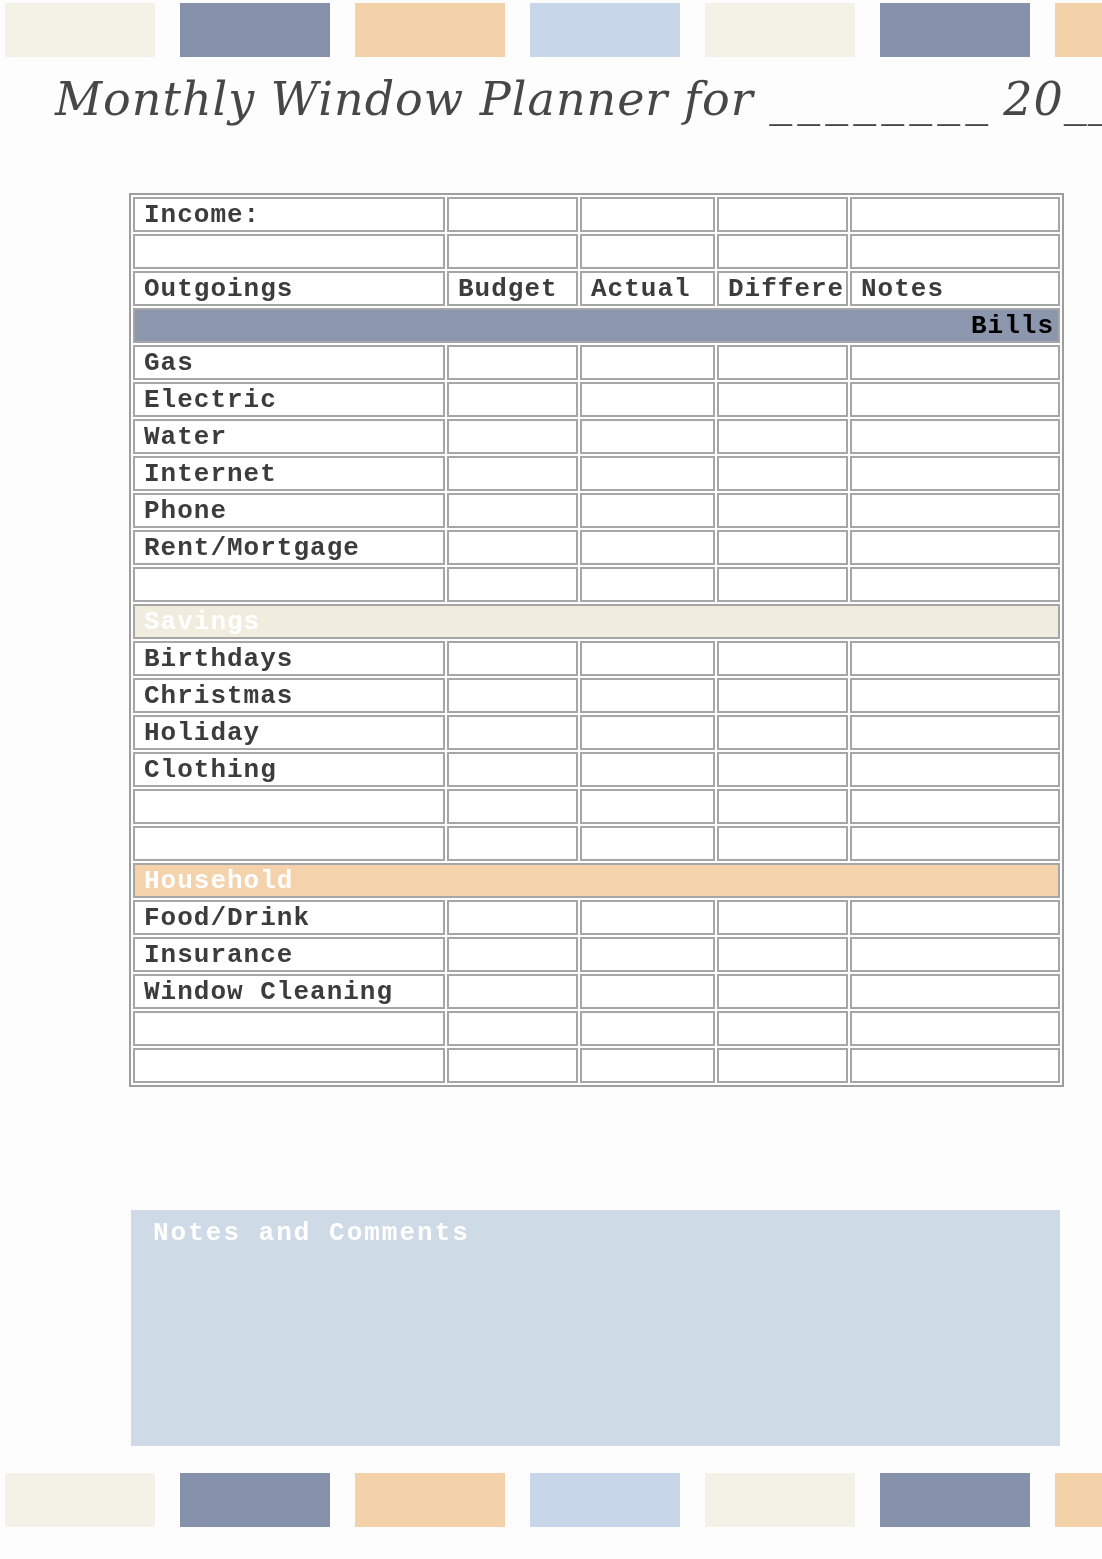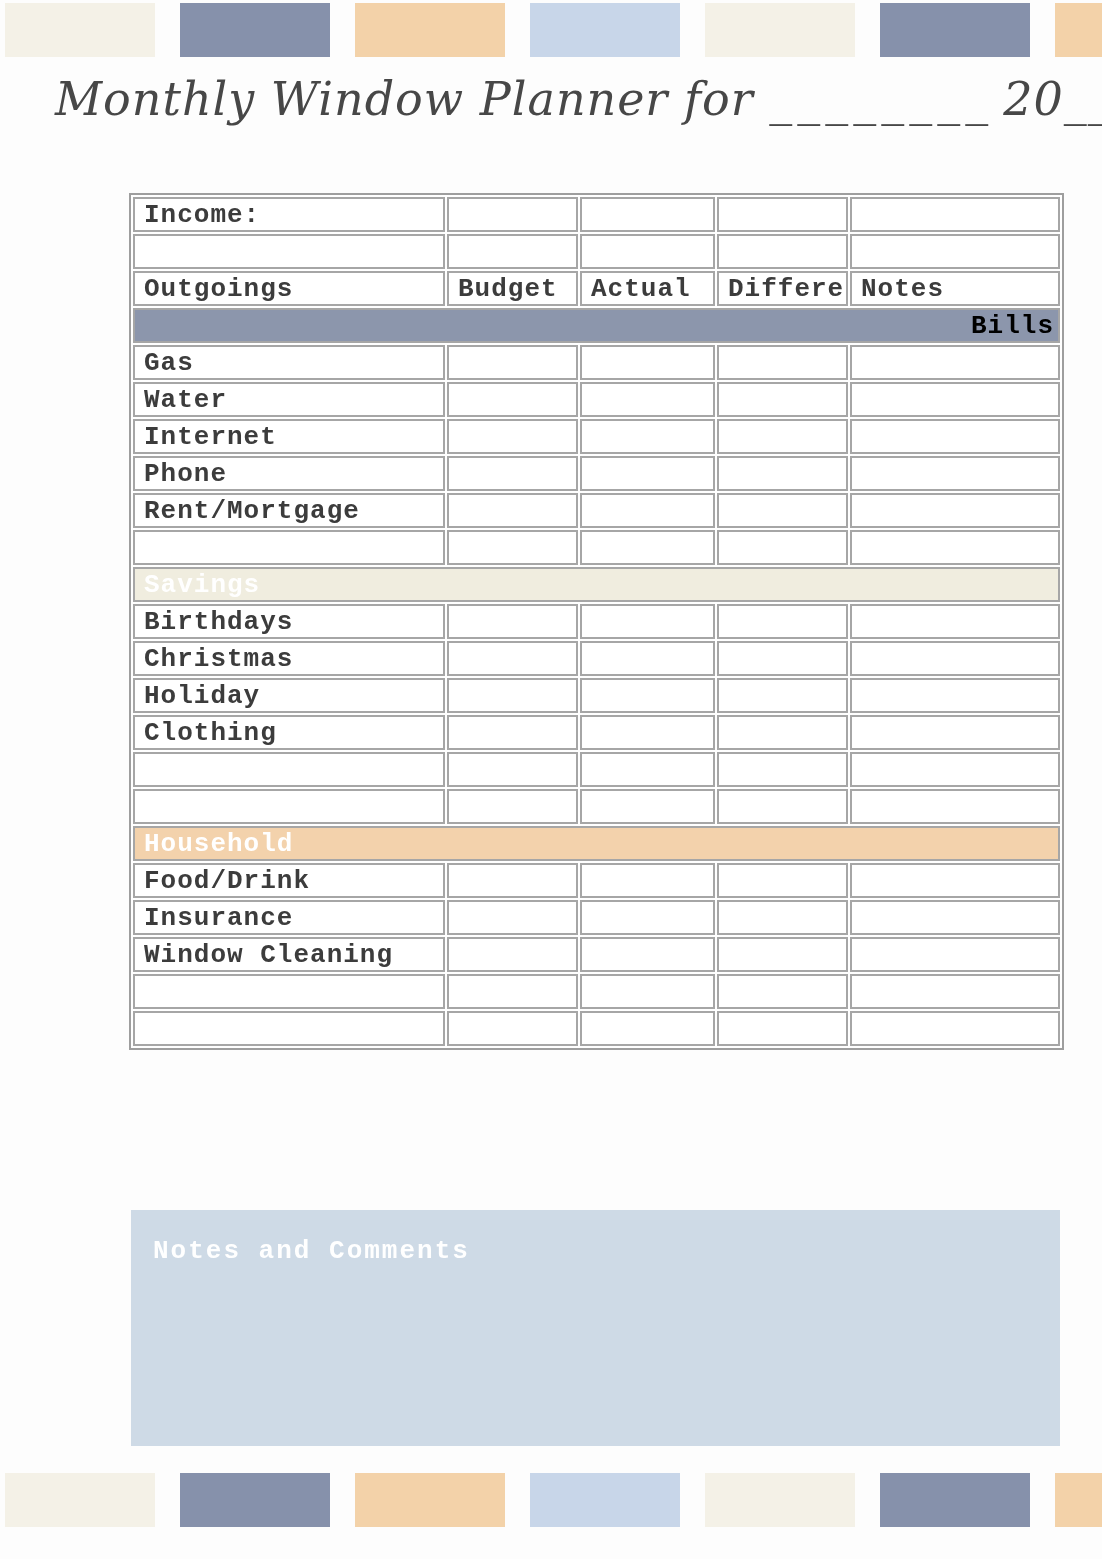--- a/index.html
+++ b/index.html
@@ -80,21 +80,21 @@
   
   .notes-box{
     position:absolute;
     left:131px;
     top:1210px;
     width:929px;
     height:236px;
     background:#cedae6;
   }
   .notes-title{
-    padding:26px 0 0 22px;
+    padding:8px 0 0 22px;
     font-family:"Liberation Mono", monospace;
     font-weight:bold;
     font-size:26px;
     letter-spacing:2px;
     color:#ffffff;
   }
 </style>
 </head>
 <body>
 
@@ -147,20 +147,27 @@
             <td colspan="5" class="section-cell" style="background: rgb(140, 150, 172); color: #000000; text-align: right;">Bills</td>
           </tr>
           <tr>
             <td>Gas</td>
             <td></td>
             <td></td>
             <td></td>
             <td></td>
           </tr>
           <tr>
+            <td>Electric</td>
+            <td></td>
+            <td></td>
+            <td></td>
+            <td></td>
+          </tr>
+          <tr>
             <td>Water</td>
             <td></td>
             <td></td>
             <td></td>
             <td></td>
           </tr>
           <tr>
             <td>Internet</td>
             <td></td>
             <td></td>

